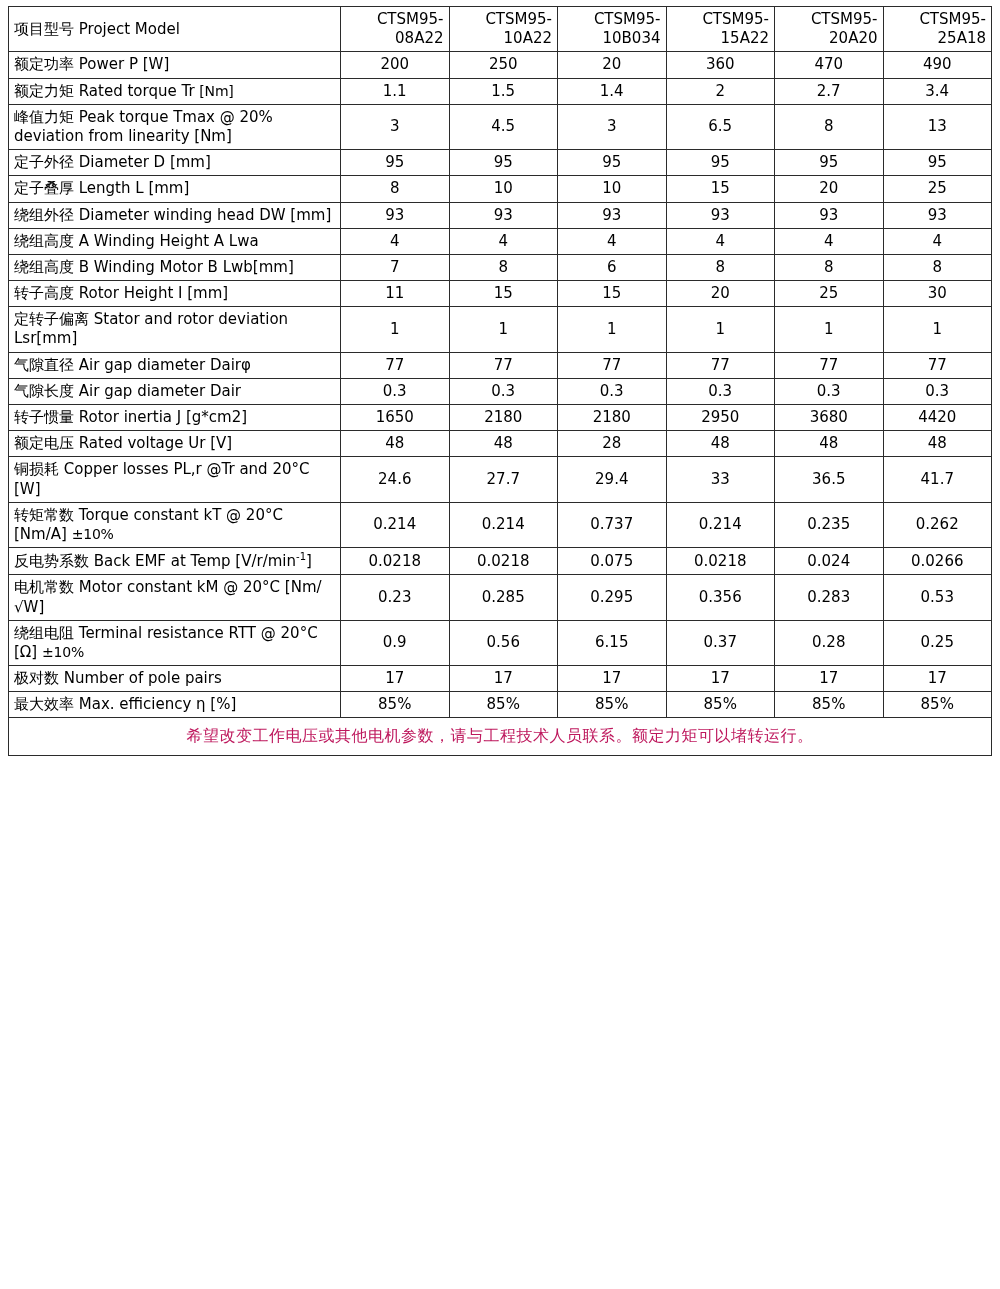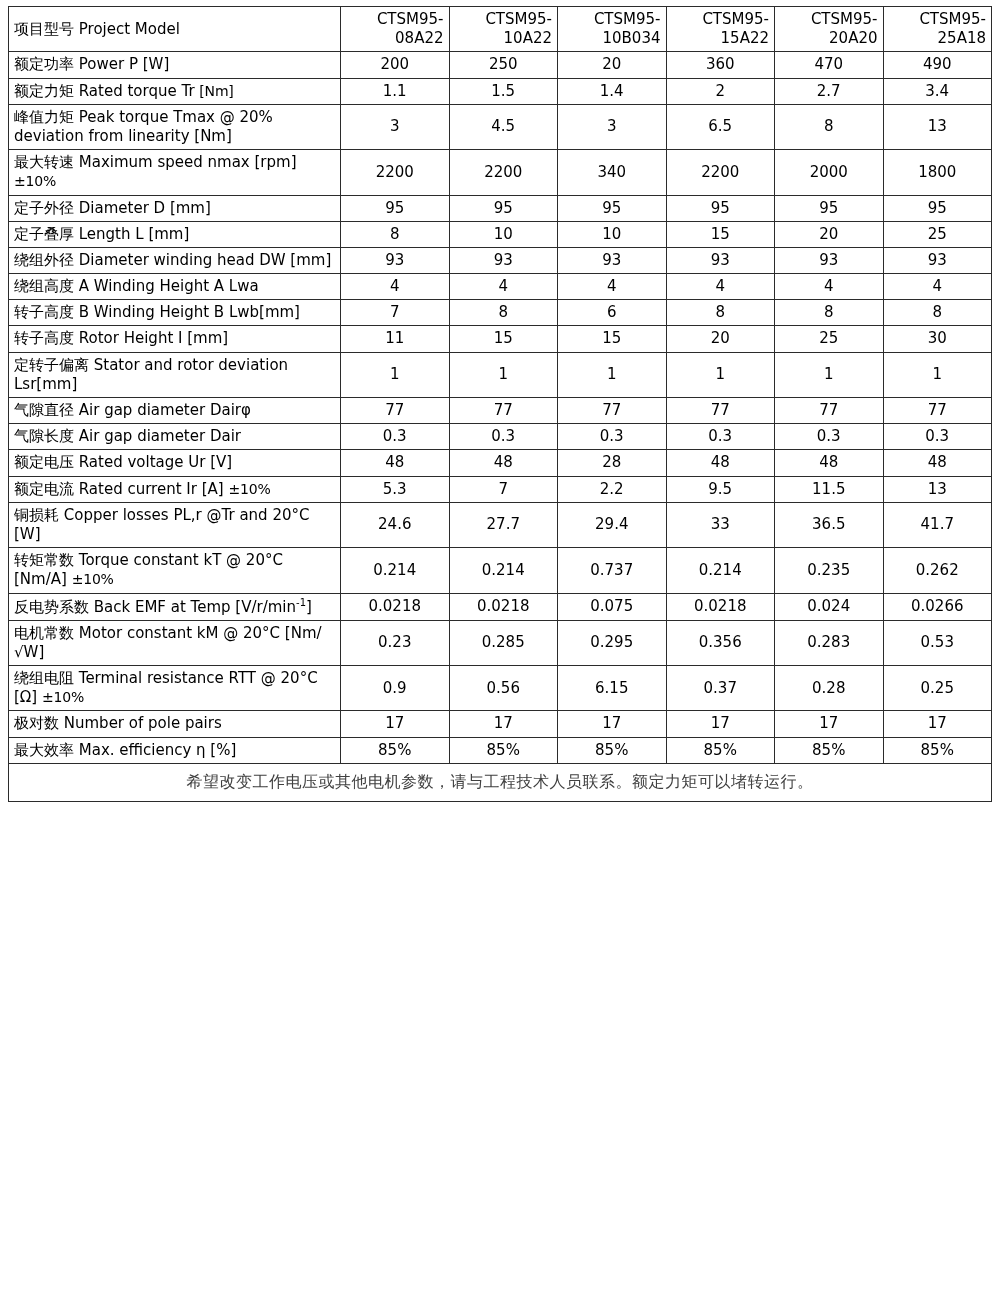--- a/index.html
+++ b/index.html
@@ -123,29 +123,20 @@
         <tr>
           <td class="label"><span>峰值力矩 Peak torque Tmax @ 20% deviation from linearity [Nm]</span></td>
           <td class="val">3</td>
           <td class="val">4.5</td>
           <td class="val">3</td>
           <td class="val">6.5</td>
           <td class="val">8</td>
           <td class="val">13</td>
         </tr>
         <tr>
-          <td class="label"><span>最大转速 Maximum speed nmax [rpm]</span> <span class="tol">±10%</span></td>
-          <td class="val">2200</td>
-          <td class="val">2200</td>
-          <td class="val">340</td>
-          <td class="val">2200</td>
-          <td class="val">2000</td>
-          <td class="val">1800</td>
-        </tr>
-        <tr>
           <td class="label"><span>定子外径 Diameter D [mm]</span></td>
           <td class="val">95</td>
           <td class="val">95</td>
           <td class="val">95</td>
           <td class="val">95</td>
           <td class="val">95</td>
           <td class="val">95</td>
         </tr>
         <tr>
           <td class="label"><span>定子叠厚 Length L [mm]</span></td>
@@ -168,21 +159,21 @@
         <tr>
           <td class="label"><span>绕组高度 A Winding Height A Lwa</span></td>
           <td class="val">4</td>
           <td class="val">4</td>
           <td class="val">4</td>
           <td class="val">4</td>
           <td class="val">4</td>
           <td class="val">4</td>
         </tr>
         <tr>
-          <td class="label"><span>转子高度 B Winding Height B Lwb[mm]</span></td>
+          <td class="label"><span>绕组高度 B Winding Motor B Lwb[mm]</span></td>
           <td class="val">7</td>
           <td class="val">8</td>
           <td class="val">6</td>
           <td class="val">8</td>
           <td class="val">8</td>
           <td class="val">8</td>
         </tr>
         <tr>
           <td class="label"><span>转子高度 Rotor Height I [mm]</span></td>
           <td class="val">11</td>
@@ -213,36 +204,36 @@
         <tr>
           <td class="label"><span>气隙长度 Air gap diameter Dair</span></td>
           <td class="val">0.3</td>
           <td class="val">0.3</td>
           <td class="val">0.3</td>
           <td class="val">0.3</td>
           <td class="val">0.3</td>
           <td class="val">0.3</td>
         </tr>
         <tr>
+          <td class="label"><span>转子惯量 Rotor inertia J [g*cm2]</span></td>
+          <td class="val">1650</td>
+          <td class="val">2180</td>
+          <td class="val">2180</td>
+          <td class="val">2950</td>
+          <td class="val">3680</td>
+          <td class="val">4420</td>
+        </tr>
+        <tr>
           <td class="label"><span>额定电压 Rated voltage Ur [V]</span></td>
           <td class="val">48</td>
           <td class="val">48</td>
           <td class="val">28</td>
           <td class="val">48</td>
           <td class="val">48</td>
           <td class="val">48</td>
-        </tr>
-        <tr>
-          <td class="label"><span>额定电流 Rated current Ir [A]</span> <span class="tol">±10%</span></td>
-          <td class="val">5.3</td>
-          <td class="val">7</td>
-          <td class="val">2.2</td>
-          <td class="val">9.5</td>
-          <td class="val">11.5</td>
-          <td class="val">13</td>
         </tr>
         <tr>
           <td class="label"><span>铜损耗 Copper losses PL,r @Tr and 20°C [W]</span></td>
           <td class="val">24.6</td>
           <td class="val">27.7</td>
           <td class="val">29.4</td>
           <td class="val">33</td>
           <td class="val">36.5</td>
           <td class="val">41.7</td>
         </tr>
@@ -295,14 +286,14 @@
           <td class="label"><span>最大效率 Max. efficiency η [%]</span></td>
           <td class="val">85%</td>
           <td class="val">85%</td>
           <td class="val">85%</td>
           <td class="val">85%</td>
           <td class="val">85%</td>
           <td class="val">85%</td>
         </tr>
       </tbody>
   </table>
-  <div class="footnote" style="color: #404040;">希望改变工作电压或其他电机参数，请与工程技术人员联系。额定力矩可以堵转运行。</div>
+  <div class="footnote" style="color: #be185d;">希望改变工作电压或其他电机参数，请与工程技术人员联系。额定力矩可以堵转运行。</div>
 </div>
 
 </body></html>

